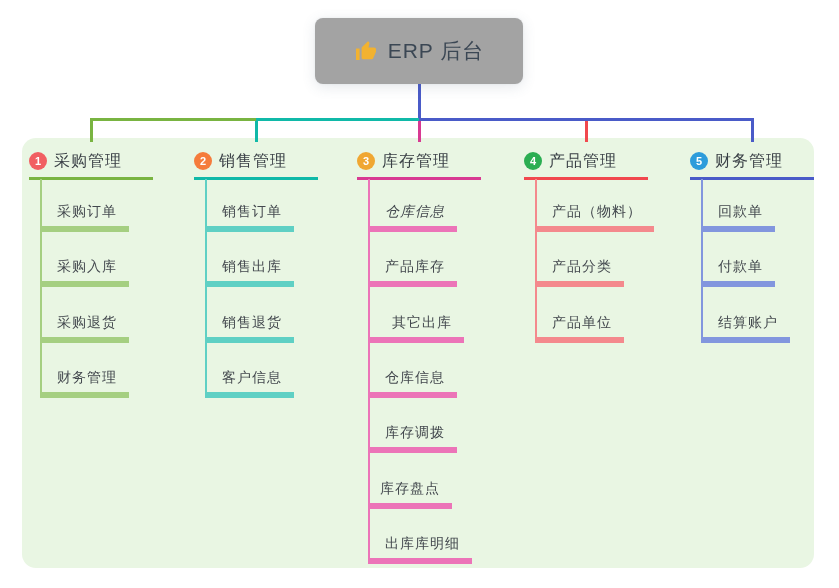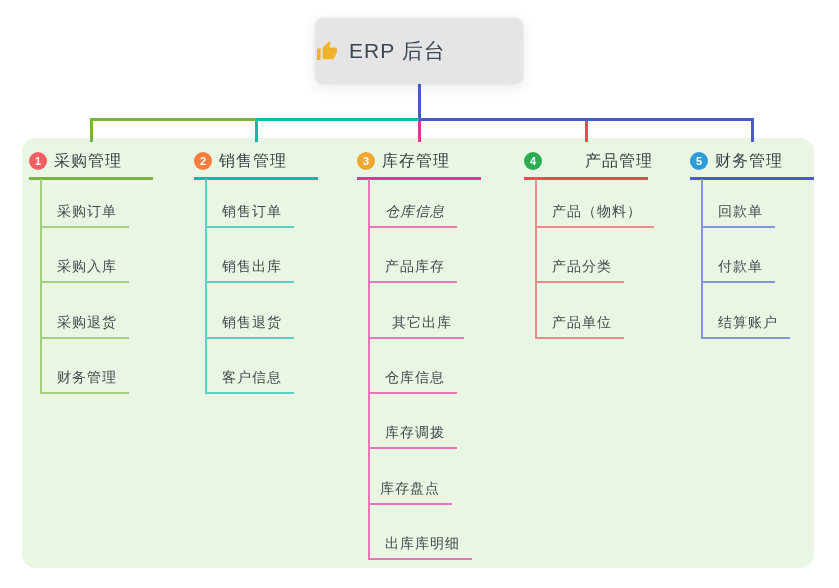--- a/index.html
+++ b/index.html
@@ -3,40 +3,40 @@
 <meta charset="utf-8">
 <style>
   html,body { margin:0; padding:0; background:#ffffff; }
   body { width:839px; height:588px; font-family:"Liberation Sans","DejaVu Sans",sans-serif; }
   .canvas { position:relative; width:839px; height:588px; overflow:hidden; background:#ffffff; }
 
   .panel { position:absolute; left:22px; top:138px; width:792px; height:430px;
            border-radius:14px; }
 
   .root-card { position:absolute; left:315px; top:18px; width:208px; height:66px;
-               background:#e5e5e5; border-radius:8px;
+               background:#a3a3a3; border-radius:8px;
                box-shadow:0 3px 14px rgba(70,90,110,0.14), 0 0 2px rgba(70,90,110,0.10);
-               display:flex; align-items:center; justify-content:flex-start; gap:10px; cursor:default; }
+               display:flex; align-items:center; justify-content:center; gap:10px; cursor:default; }
   .root-title { font-size:21px; color:#3b4754; font-weight:500; letter-spacing:1px; white-space:nowrap; }
 
   .hline { position:absolute; height:3px; top:118px; }
   .vdrop { position:absolute; width:3px; }
 
   .branch-topic { position:absolute; top:149px; width:124px; height:24px;
                   display:flex; align-items:center; gap:7px;
                   padding-bottom:4px; border-bottom:3px solid #000; }
   .badge { width:18px; height:18px; border-radius:50%; color:#ffffff;
            font-size:11px; font-weight:bold; line-height:18px; text-align:center; flex:none; }
   .branch-label { font-size:16px; color:#3a4046; font-weight:500;
                   letter-spacing:1px; white-space:nowrap; }
 
   .spine { position:absolute; width:2px; }
 
   .child-topic { position:absolute; padding:0 12px 4px 17px;
-                 border-bottom:2px solid #14b8a6; font-size:14px; line-height:22px;
+                 border-bottom:6px solid #14b8a6; font-size:14px; line-height:22px;
                  color:#43484e; letter-spacing:1px; white-space:nowrap; }
 </style>
 </head>
 <body>
 
 <div class="canvas">
 
   <div class="panel" id="panel" style="background: rgb(233, 246, 227);"></div>
 
   <div id="connectors">
@@ -84,21 +84,21 @@
       <div class="spine" style="left: 368px; top: 179px; height: 381px; background: rgb(236, 116, 184);"></div>
       <div class="child-topic" style="left: 368px; top: 200px; border-bottom-color: rgb(236, 116, 184); color: rgb(67, 72, 78); font-style: italic;">仓库信息</div>
       <div class="child-topic" style="left: 368px; top: 255px; border-bottom-color: rgb(236, 116, 184); color: rgb(67, 72, 78);">产品库存</div>
       <div class="child-topic" style="left: 368px; top: 311px; border-bottom-color: rgb(236, 116, 184); color: rgb(67, 72, 78); padding-left: 24px;">其它出库</div>
       <div class="child-topic" style="left: 368px; top: 366px; border-bottom-color: rgb(236, 116, 184); color: rgb(67, 72, 78);">仓库信息</div>
       <div class="child-topic" style="left: 368px; top: 421px; border-bottom-color: rgb(236, 116, 184); color: rgb(67, 72, 78);">库存调拨</div>
       <div class="child-topic" style="left: 368px; top: 477px; border-bottom-color: rgb(236, 116, 184); color: rgb(67, 72, 78); padding-left: 12px;">库存盘点</div>
       <div class="child-topic" style="left: 368px; top: 532px; border-bottom-color: rgb(236, 116, 184); color: rgb(67, 72, 78);">出库库明细</div>
       <div class="branch-topic" style="left: 524px; border-bottom-color: rgb(241, 72, 78);">
         <span class="badge" style="background: rgb(43, 174, 82);">4</span>
-        <span class="branch-label" style="color: rgb(58, 64, 70); margin-left: 36px;">产品管理</span>
+        <span class="branch-label" style="color: rgb(58, 64, 70);">产品管理</span>
       </div>
       <div class="spine" style="left: 535px; top: 179px; height: 160px; background: rgb(244, 137, 141);"></div>
       <div class="child-topic" style="left: 535px; top: 200px; border-bottom-color: rgb(244, 137, 141); color: rgb(67, 72, 78);">产品（物料）</div>
       <div class="child-topic" style="left: 535px; top: 255px; border-bottom-color: rgb(244, 137, 141); color: rgb(67, 72, 78);">产品分类</div>
       <div class="child-topic" style="left: 535px; top: 311px; border-bottom-color: rgb(244, 137, 141); color: rgb(67, 72, 78);">产品单位</div>
       <div class="branch-topic" style="left: 690px; border-bottom-color: rgb(74, 91, 200);">
         <span class="badge" style="background: rgb(45, 156, 219);">5</span>
         <span class="branch-label" style="color: rgb(58, 64, 70);">财务管理</span>
       </div>
       <div class="spine" style="left: 701px; top: 179px; height: 160px; background: rgb(130, 150, 222);"></div>

